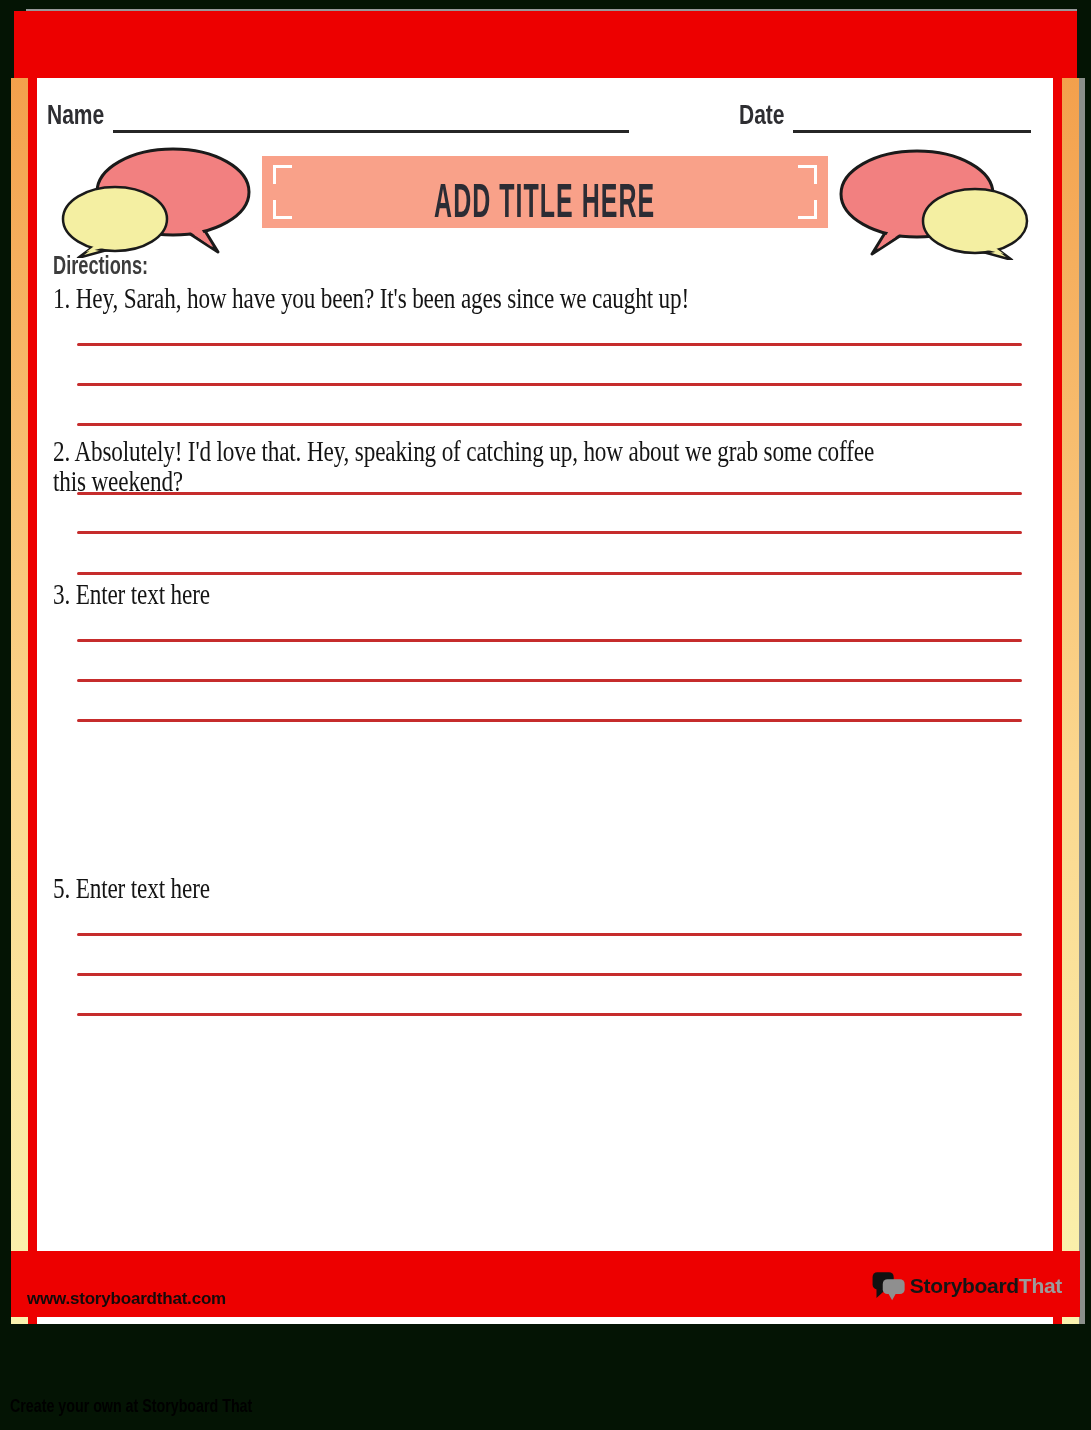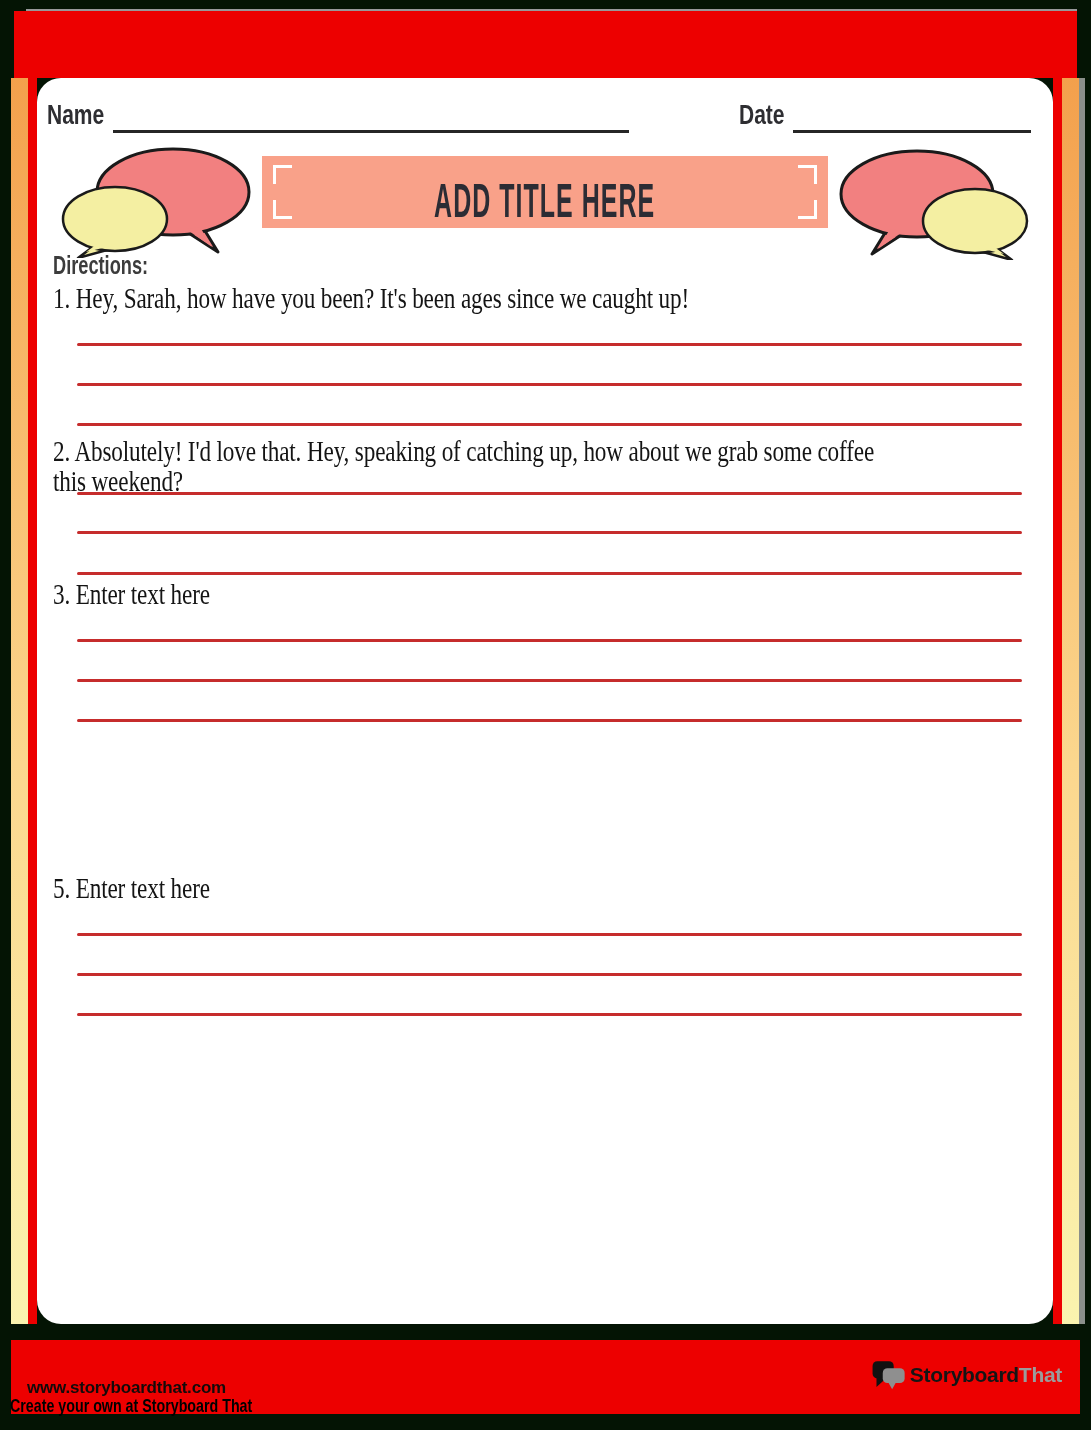--- a/index.html
+++ b/index.html
@@ -1,30 +1,30 @@
 <!DOCTYPE html>
 <html><head>
 <meta charset="utf-8">
 <style>
   html,body{margin:0;padding:0;background:#041404;}
   .canvas{position:relative;width:1091px;height:1430px;background:#041404;overflow:hidden;
           font-family:"Liberation Sans", sans-serif;}
   
   .top-bar{position:absolute;left:14px;right:14px;top:11px;height:67px;background:#ED0000;}
   .top-shadow{position:absolute;left:26px;right:14px;top:9px;height:3px;background:#98989a;}
-  .bottom-bar{position:absolute;left:11px;right:11px;top:1340px;height:74px;background:#ED0000;}
+  .bottom-bar{position:absolute;left:11px;right:11px;top:1251px;height:66px;background:#ED0000;}
   .stripe{position:absolute;top:78px;height:1246px;width:17px;
           background:linear-gradient(180deg,#F3A04C 0%,#FBD78E 55%,#FAF3AF 100%);}
   .stripe.left{left:11px;}
   .stripe.right{left:1062px;}
   .red-border{position:absolute;top:78px;height:1246px;width:9px;background:#ED0000;}
   .red-border.left{left:28px;}
   .red-border.right{left:1053px;}
   .right-shadow{position:absolute;left:1079px;top:78px;width:6px;height:1246px;background:#8b8f8b;}
-  .page{position:absolute;left:37px;top:78px;width:1016px;height:1246px;background:#ffffff;border-radius:24px;}
+  .page{position:absolute;left:37px;top:78px;width:1016px;height:1246px;background:#ffffff;}
 
   
   .lbl{position:absolute;display:inline-block;transform-origin:0 50%;transform:scaleX(.75);
        font-weight:700;font-size:28px;color:#2e2e32;white-space:nowrap;}
   .fill-line{position:absolute;height:0;border-top:3px solid #262626;}
   .name-lbl{left:10px;top:21px;}
   .name-line{left:76px;top:52px;width:516px;}
   .date-lbl{left:702px;top:21px;}
   .date-line{left:756px;top:52px;width:238px;}
 

